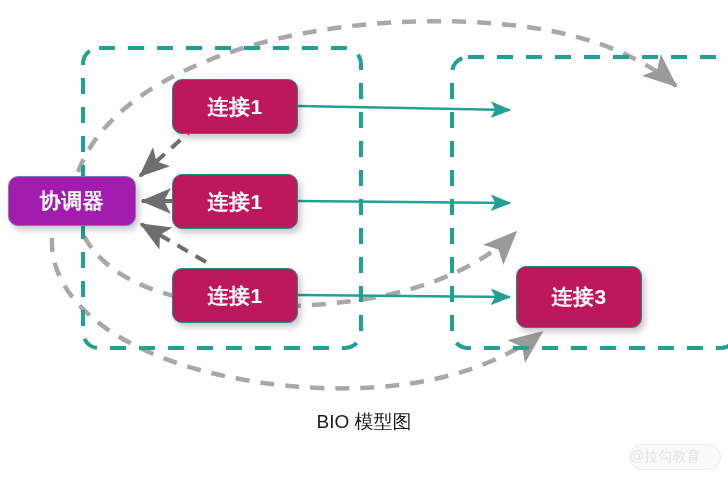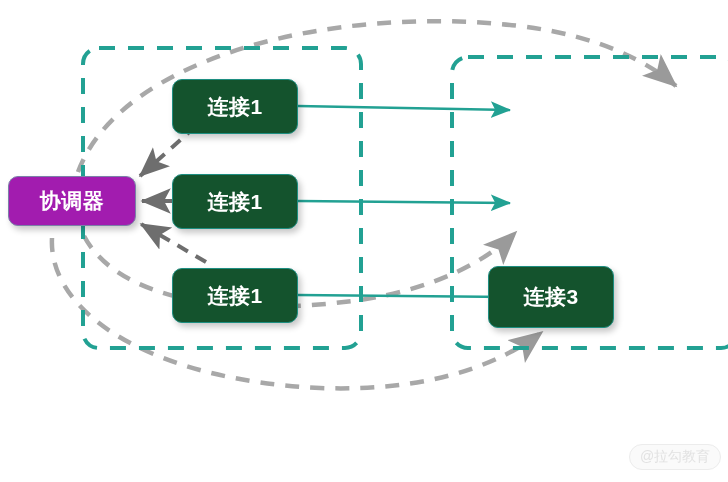--- a/index.html
+++ b/index.html
@@ -35,41 +35,41 @@
     justify-content: center;
     border-radius: 10px;
     color: #ffffff;
     font-size: 21px;
     font-weight: bold;
     letter-spacing: 0.5px;
     box-shadow: 3px 4px 6px rgba(0,0,0,0.22);
     box-sizing: border-box;
   }
   .node.teal {
-    background: #14532d;
+    background: #be185d;
     border: 1px solid #1d8e81;
   }
   .node.purple {
     background: #a21caf;
     border: 1px solid #7b80a8;
   }
   .caption {
     position: absolute;
     left: 0;
     width: 728px;
     text-align: center;
     font-size: 19px;
     color: #1b1b1b;
     font-family: "Liberation Sans", "DejaVu Sans", sans-serif;
   }
   .watermark {
     position: absolute;
     display: flex;
     align-items: center;
-    justify-content: center;
+    justify-content: flex-start;
     color: #e2e2e2;
     font-size: 14px;
     border: 1px solid #ececec;
     border-radius: 13px;
     background: #fafafa;
     box-sizing: border-box;
   }
 </style>
 </head>
 <body>
@@ -120,22 +120,23 @@
   <div class="node teal" style="left:172px; top:79px; width:126px; height:55px;">
     <span>连接1</span>
   </div>
   <div class="node teal" style="left:172px; top:174px; width:126px; height:55px;">
     <span>连接1</span>
   </div>
   <div class="node teal" style="left:172px; top:268px; width:126px; height:55px;">
     <span>连接1</span>
   </div>
 
-  <div class="node teal" style="left:488px; top:266px; width:126px; height:62px;">
+  <div class="node teal" style="left:516px; top:266px; width:126px; height:62px;">
     <span>连接3</span>
   </div>
 
+  <div class="caption" style="top:409px;">BIO 模型图</div>
 
   <div class="watermark" style="left:629px; top:444px; width:92px; height:26px;">
     <span>@拉勾教育</span>
   </div>
 
 </div>
 
 </body></html>

